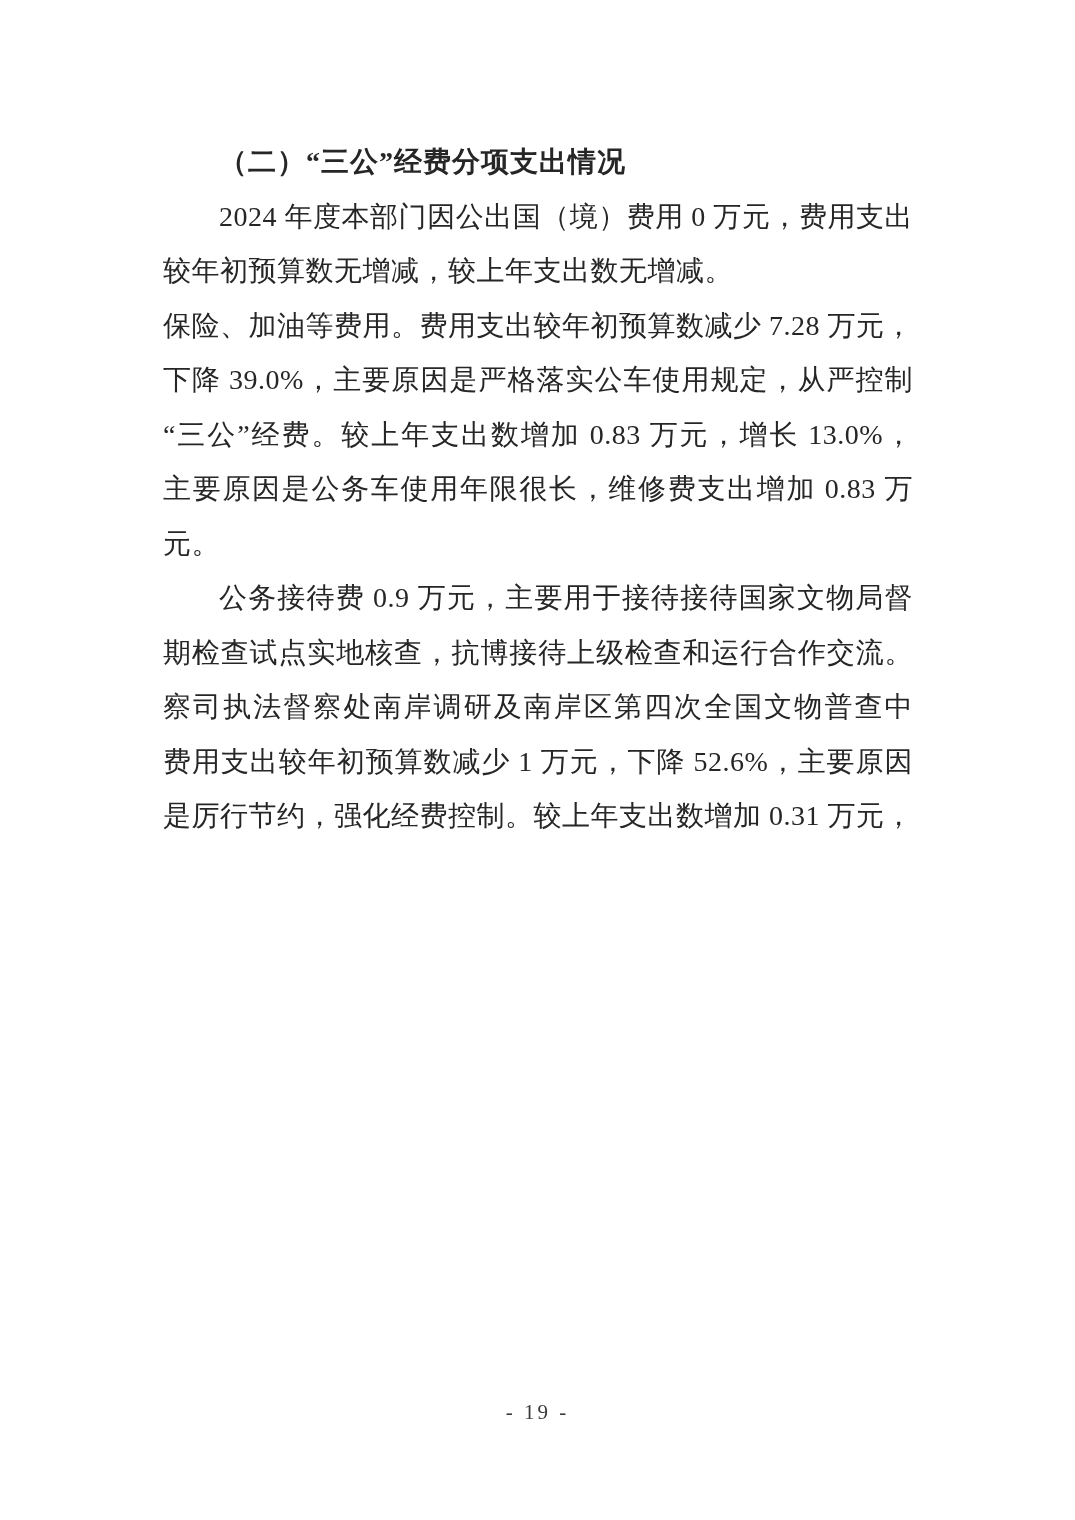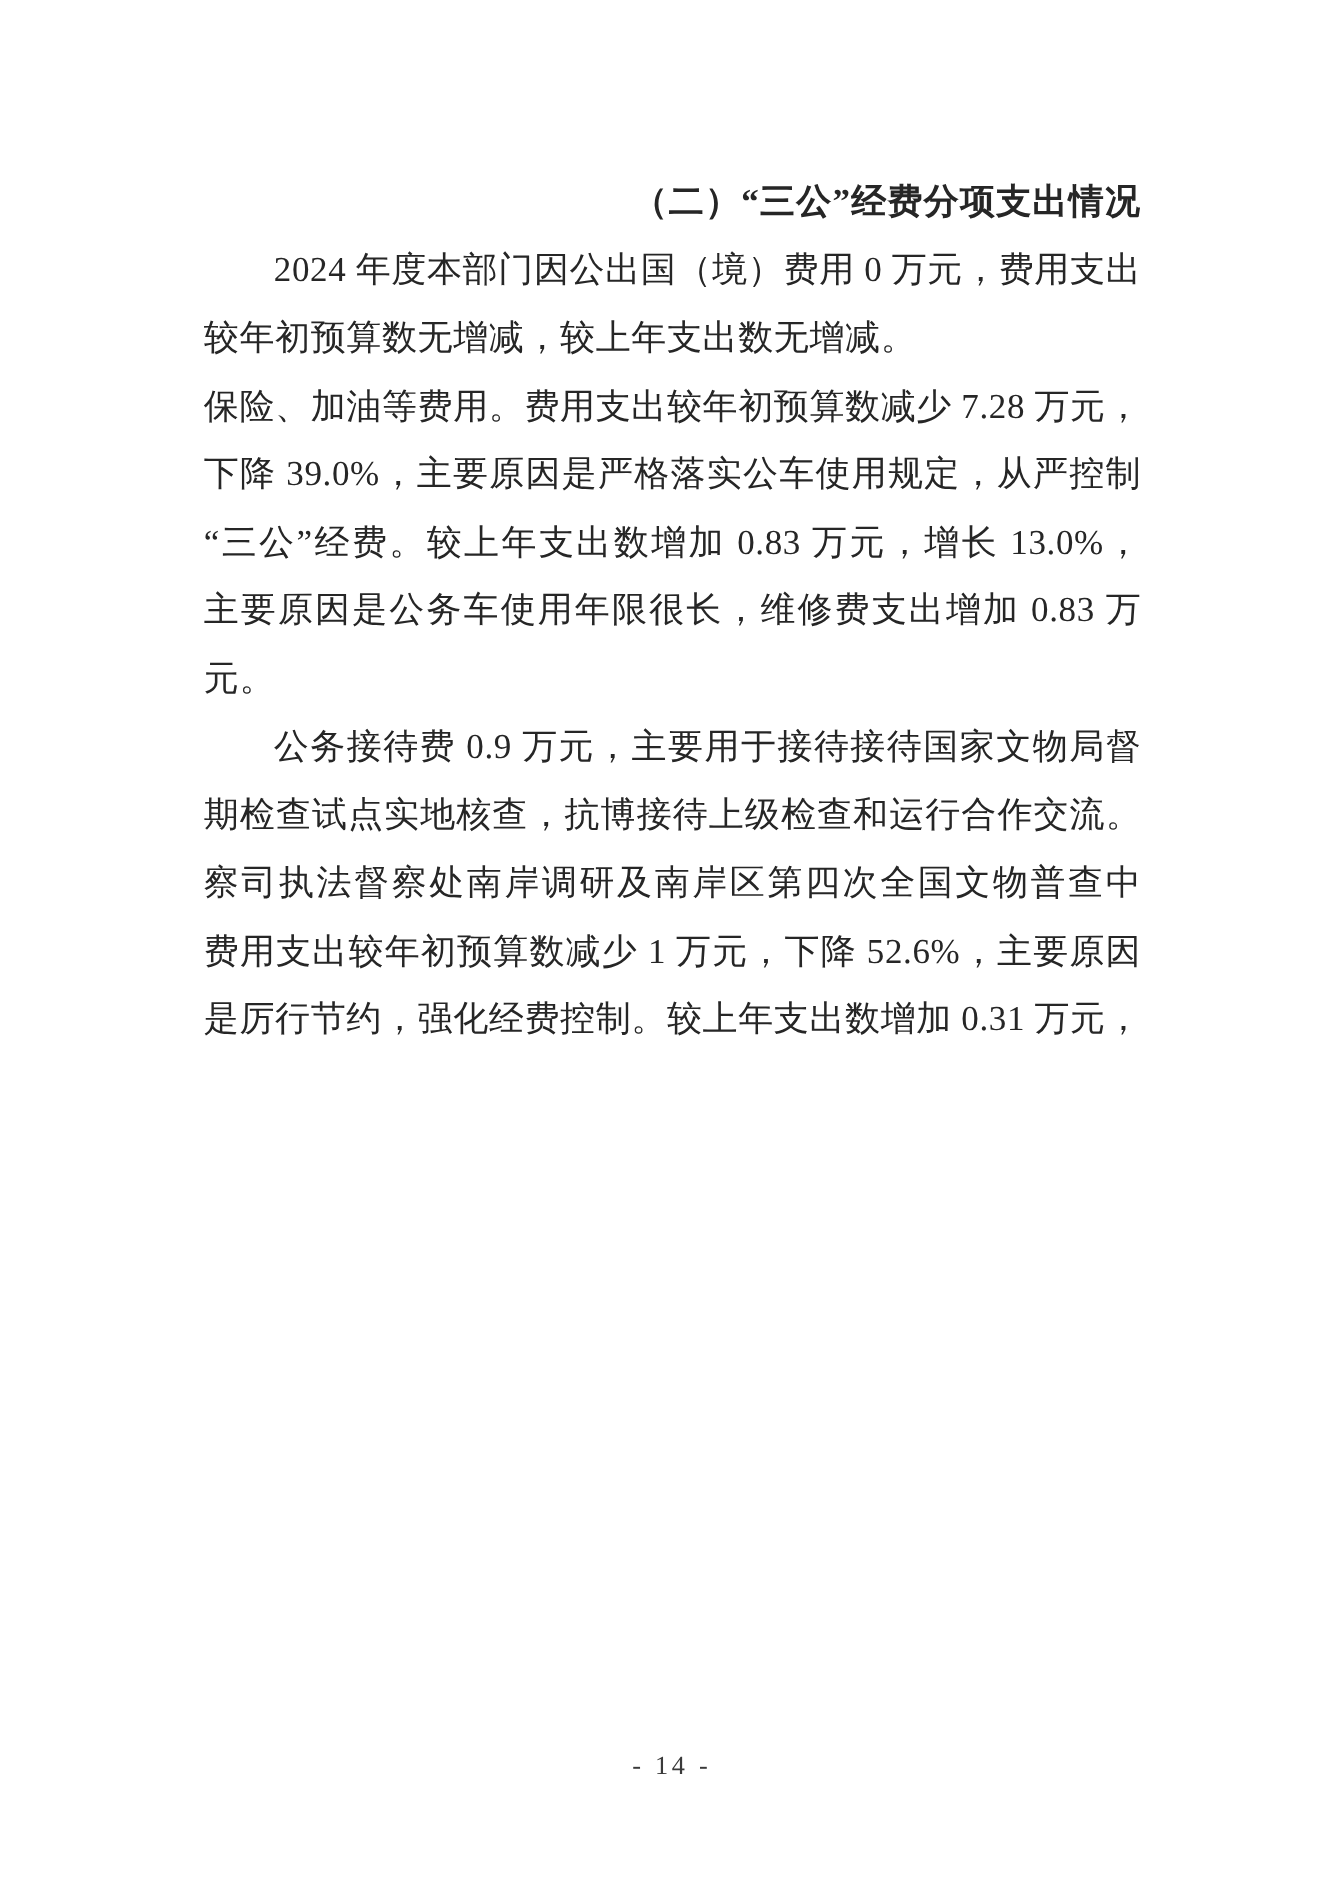--- a/index.html
+++ b/index.html
@@ -29,21 +29,20 @@
     white-space: normal;
     letter-spacing: 0.5px;
   }
   .just {
     text-align: justify;
     text-align-last: justify;
     text-justify: inter-character;
   }
   .indent {
     text-indent: 56px;
-    text-align: right;
   }
   .heading {
     font-weight: 700;
     letter-spacing: 1px;
   }
   .footer {
     position: absolute;
     left: 0;
     top: 1400px;
     width: 100%;
@@ -80,15 +79,15 @@
       <div class="line just indent">公务接待费 0.9 万元，主要用于接待接待国家文物局督</div>
       <div class="line just">期检查试点实地核查，抗博接待上级检查和运行合作交流。</div>
       <div class="line just">察司执法督察处南岸调研及南岸区第四次全国文物普查中</div>
       <div class="line just">费用支出较年初预算数减少 1 万元，下降 52.6%，主要原因</div>
       <div class="line just">是厉行节约，强化经费控制。较上年支出数增加 0.31 万元，</div>
     </div>
 
   </div>
 
   <div class="footer">
-    <span>- 14 -</span>
+    <span>- 19 -</span>
   </div>
 </div>
 
 </body></html>

